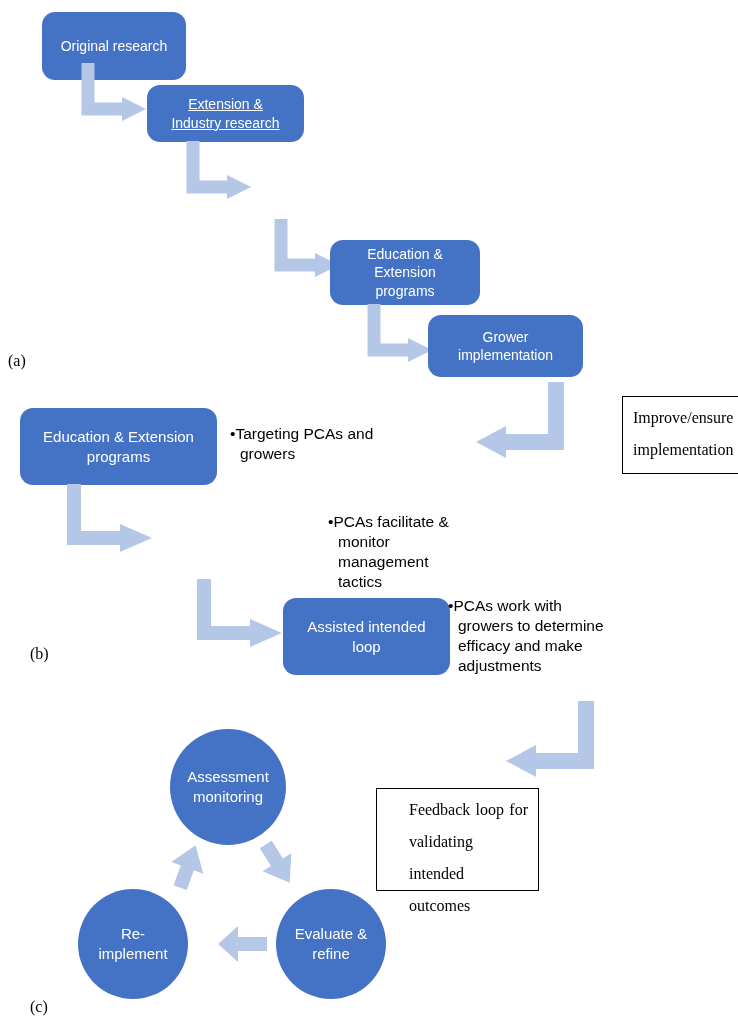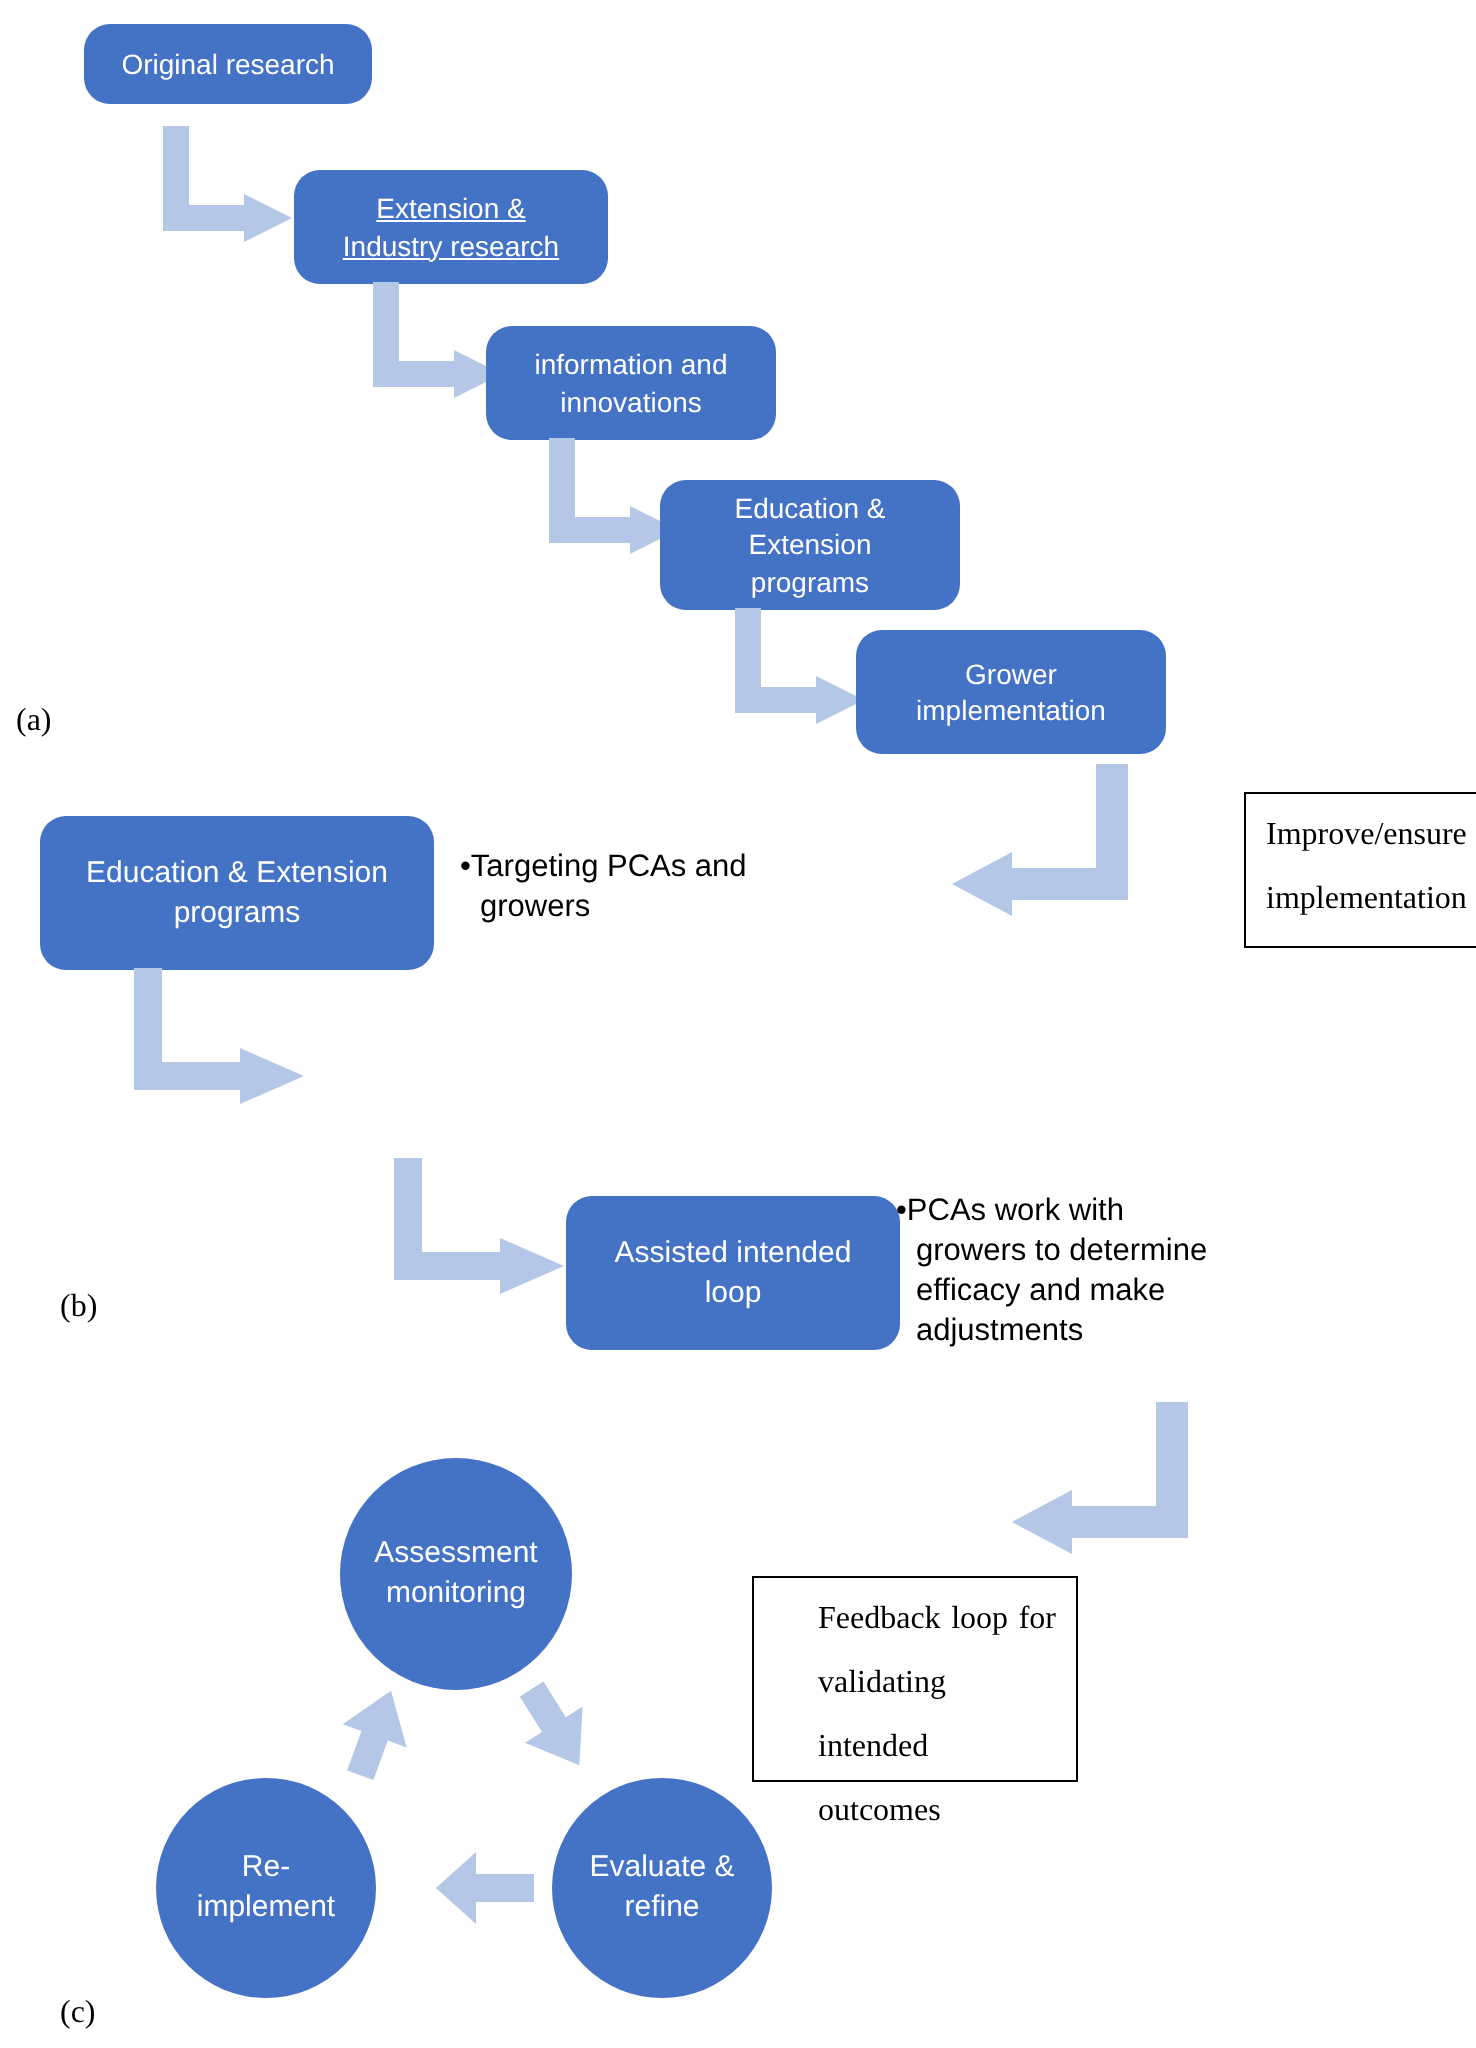--- a/index.html
+++ b/index.html
@@ -72,35 +72,34 @@
     color: #000;
   }
 
   svg.arrow { position: absolute; overflow: visible; }
 </style>
 </head>
 <body>
 
 <div class="canvas">
 
-  <div class="flowbox" style="left:42px; top:12px; width:144px; height:40px;text-align:right;">Original research</div>
+  <div class="flowbox" style="left:42px; top:12px; width:144px; height:68px;text-align:right;">Original research</div>
 
   <svg class="arrow" style="left:76px; top:63px;" width="80" height="62" viewBox="0 0 80 62">
     <path d="M12 0 V46 H48" fill="none" stroke="#B4C7E7" stroke-width="13"></path>
     <polygon points="46,34 46,58 70,46" fill="#B4C7E7"></polygon>
   </svg>
 
   <div class="flowbox" style="left:147px; top:85px; width:157px; height:57px; padding:4px 18px;text-decoration:underline;">Extension &amp; Industry research</div>
 
   <svg class="arrow" style="left:181px; top:141px;" width="80" height="62" viewBox="0 0 80 62">
     <path d="M12 0 V46 H48" fill="none" stroke="#B4C7E7" stroke-width="13"></path>
     <polygon points="46,34 46,58 70,46" fill="#B4C7E7"></polygon>
   </svg>
 
-  <div class="flowbox" style="left:243px; top:163px; width:145px; height:57px;">information and innovations</div>
 
   <svg class="arrow" style="left:269px; top:219px;" width="80" height="62" viewBox="0 0 80 62">
     <path d="M12 0 V46 H48" fill="none" stroke="#B4C7E7" stroke-width="13"></path>
     <polygon points="46,34 46,58 70,46" fill="#B4C7E7"></polygon>
   </svg>
 
   <div class="flowbox" style="left:330px; top:240px; width:150px; height:65px;">Education &amp; Extension programs</div>
 
   <svg class="arrow" style="left:362px; top:304px;" width="80" height="62" viewBox="0 0 80 62">
     <path d="M12 0 V46 H48" fill="none" stroke="#B4C7E7" stroke-width="13"></path>
@@ -121,20 +120,21 @@
   <div class="flowbox big" style="left:20px; top:408px; width:197px; height:77px;">Education &amp; Extension programs</div>
 
   <div class="bullet" style="left:230px; top:424px; width:150px;">•Targeting PCAs and growers</div>
 
   <svg class="arrow" style="left:60px; top:484px;" width="100" height="72" viewBox="0 0 100 72">
     <path d="M14 0 V54 H62" fill="none" stroke="#B4C7E7" stroke-width="14"></path>
     <polygon points="60,40 60,68 92,54" fill="#B4C7E7"></polygon>
   </svg>
 
 
+  <div class="bullet" style="left:328px; top:512px; width:142px;">•PCAs facilitate &amp; monitor management tactics</div>
 
   <svg class="arrow" style="left:190px; top:579px;" width="100" height="72" viewBox="0 0 100 72">
     <path d="M14 0 V54 H62" fill="none" stroke="#B4C7E7" stroke-width="14"></path>
     <polygon points="60,40 60,68 92,54" fill="#B4C7E7"></polygon>
   </svg>
 
   <div class="flowbox big" style="left:283px; top:598px; width:167px; height:77px;">Assisted intended loop</div>
 
   <div class="bullet" style="left:448px; top:596px; width:160px;">•PCAs work with growers to determine efficacy and make adjustments</div>
 

